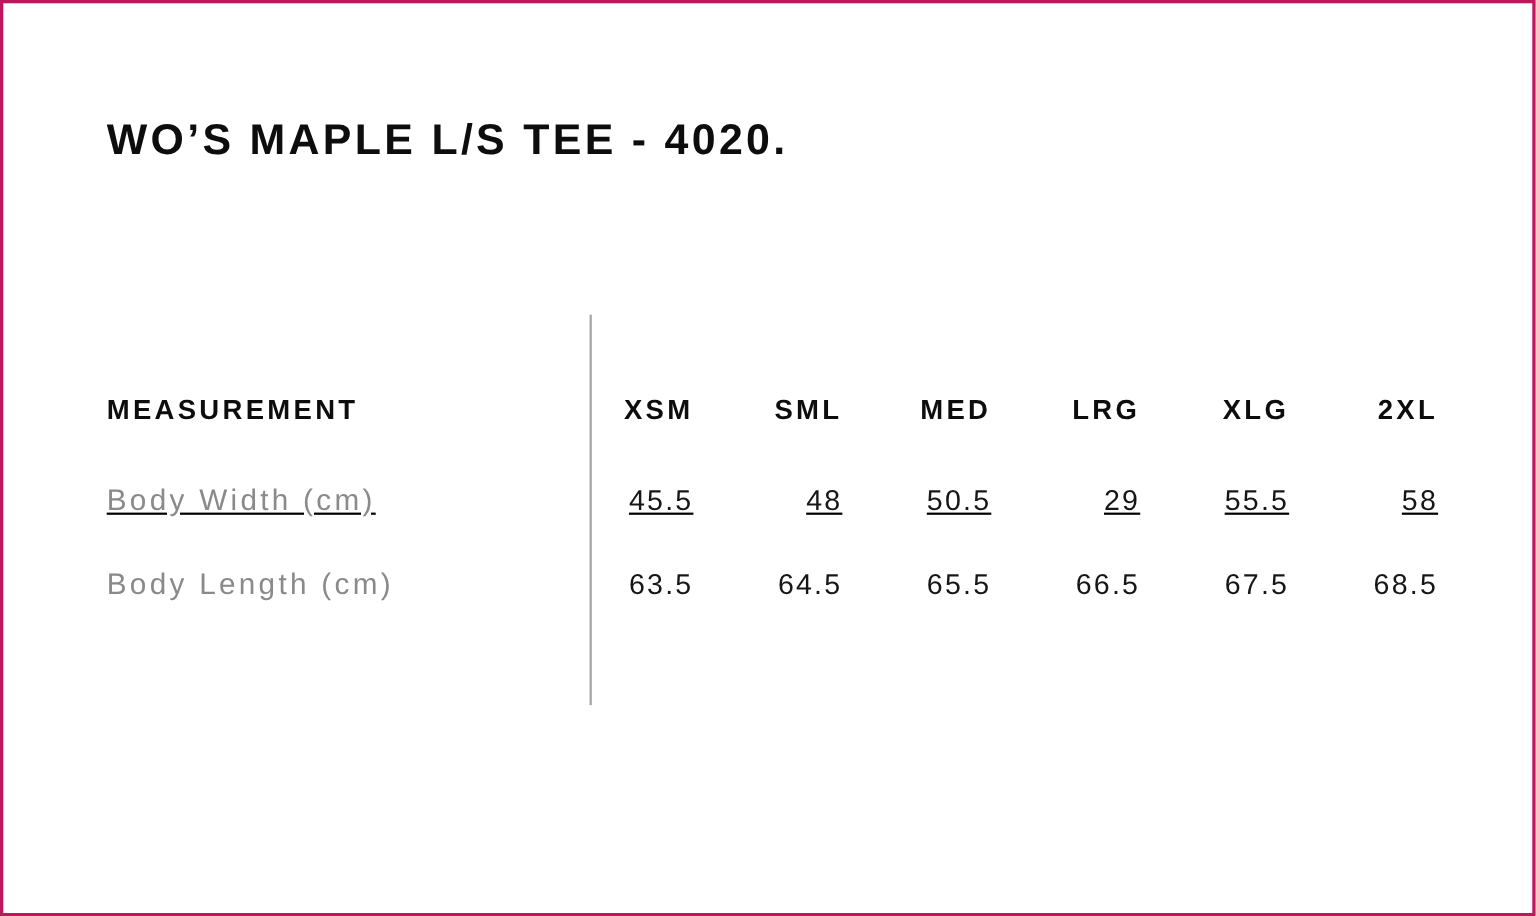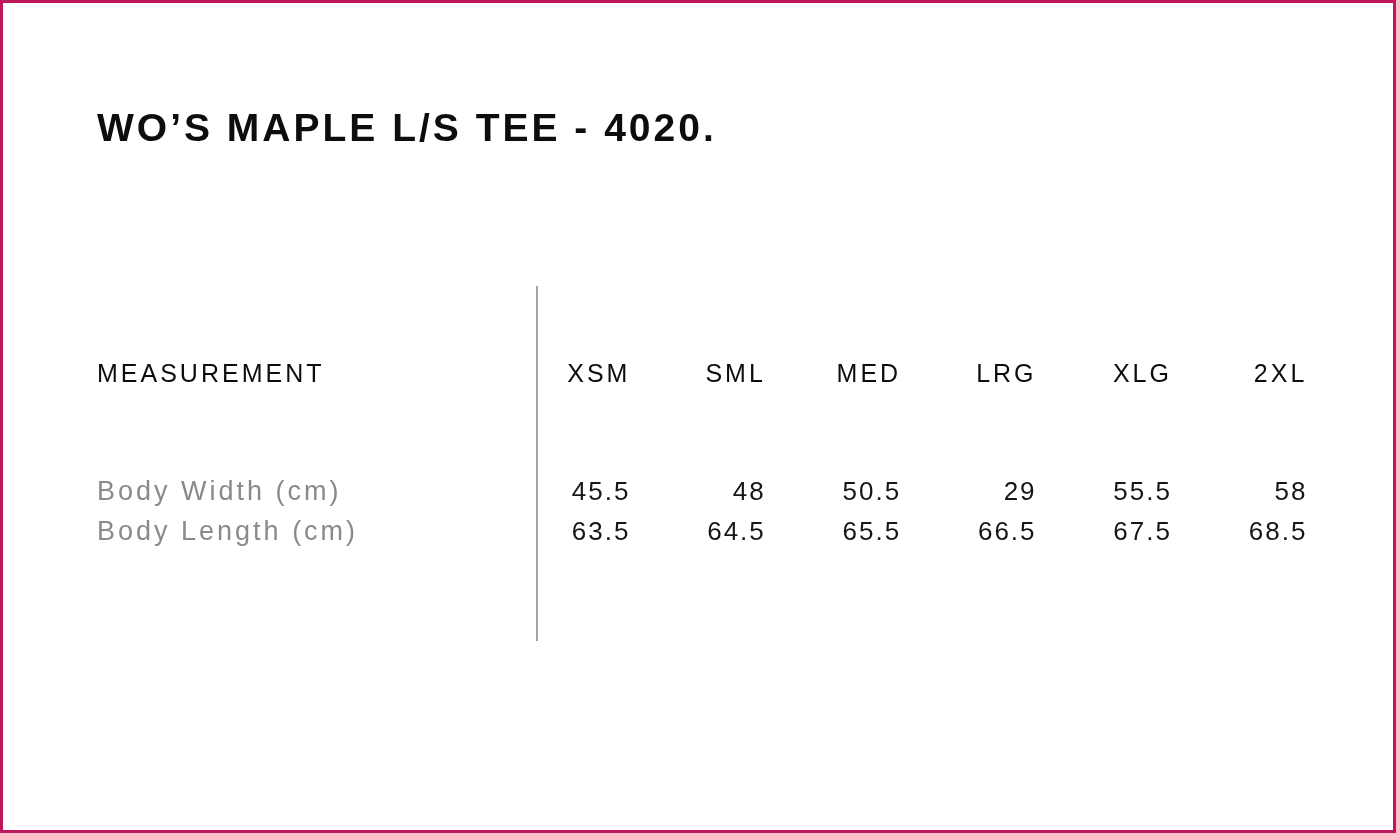--- a/index.html
+++ b/index.html
@@ -38,28 +38,28 @@
   .trow {
     position: absolute;
     left: 0;
     width: 1214px;
     height: 48px;
     display: grid;
     grid-template-columns: 398px repeat(6, 135.4px);
     align-items: center;
   }
   .row-header { top: 346px; }
-  .row-width  { top: 464px; }
+  .row-width  { top: 428px; text-decoration: underline; }
   .row-length { top: 504px; }
   .cell { white-space: nowrap; }
   .label-cell { text-align: left; }
   .size-cell  { text-align: right; }
   .th {
     font-size: 25px;
-    font-weight: 400;
+    font-weight: 700;
     letter-spacing: 3px;
     color: #0d0d0d;
   }
   .row-label {
     font-size: 27px;
     font-weight: 400;
     letter-spacing: 3px;
     color: #8a8a8a;
   }
   .value {

